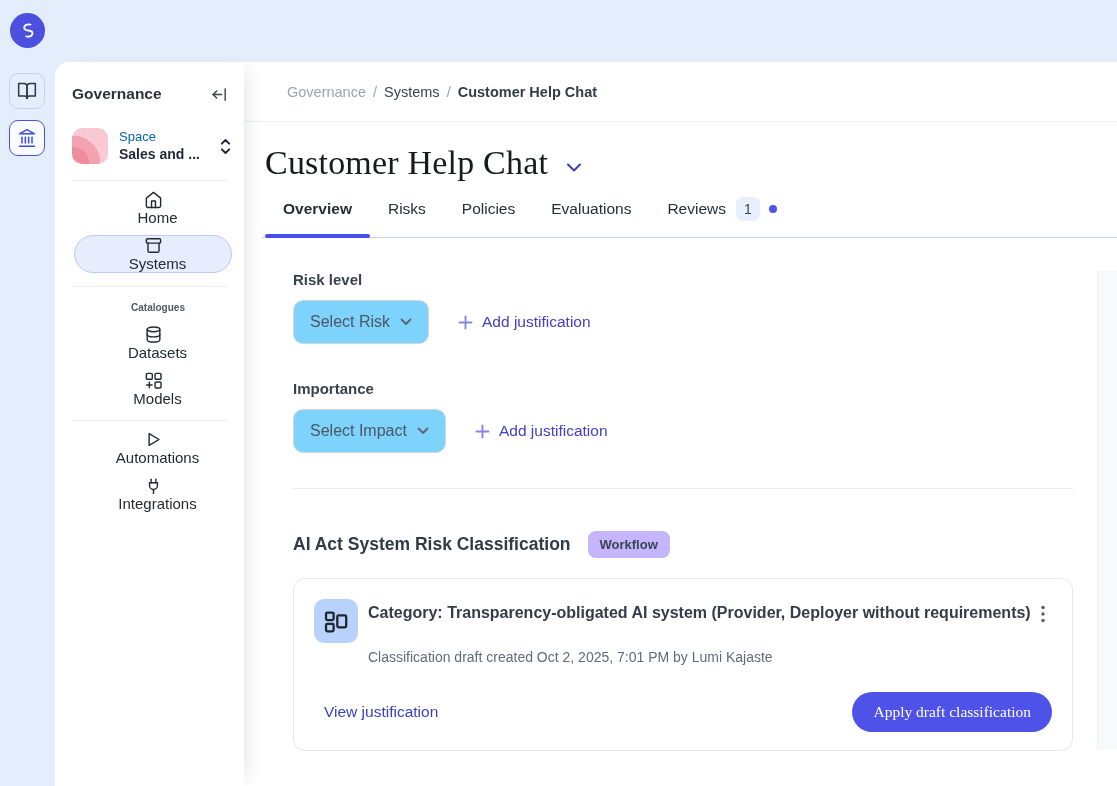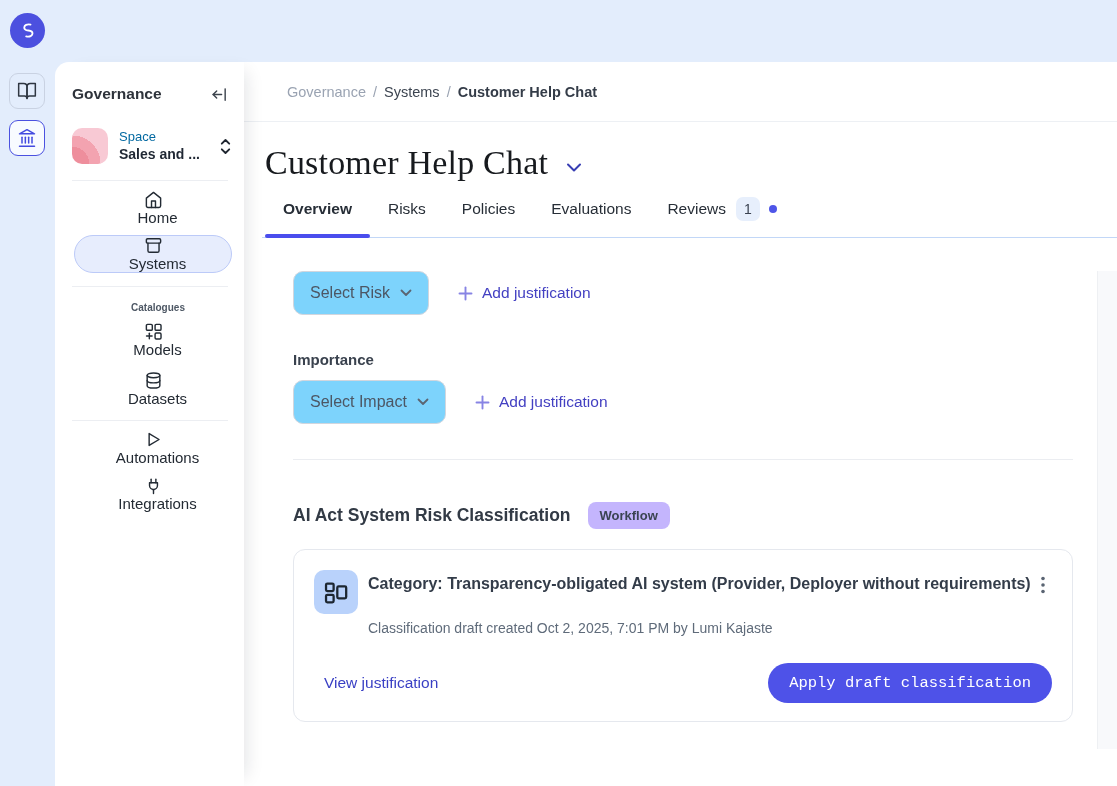--- a/index.html
+++ b/index.html
@@ -127,21 +127,21 @@
     display:flex; align-items:center; justify-content:center;
   }
   .card-title { flex:1; margin-left:10px; font-size:16px; font-weight:600; color:#333c49; line-height:26px; padding-top:1px; }
   .kebab { width:18px; padding-top:6px; cursor:pointer; display:flex; justify-content:center; }
   .card-meta { margin:6px 0 0 54px; font-size:14px; color:#5f6b7a; }
   .card-footer { display:flex; align-items:center; justify-content:space-between; margin-top:27px; }
   .view-link { font-size:15.5px; font-weight:500; color:#393fc4; cursor:pointer; margin-left:10px; }
   .apply-btn {
     background:#4e52e8; color:#ffffff; border:none; border-radius:20px;
     padding:11px 21px; font-size:15.5px; font-weight:500; cursor:pointer;
-    font-family:Liberation Mono, monospace;
+    font-family:Liberation Serif, serif;
   }
 
   .scrollbar-track {
     position:absolute; right:0; top:0; bottom:0; width:20px;
     background:#f8f9fb; border-left:1px solid #eef0f3; cursor:pointer;
   }
 </style>
 </head>
 <body>
 
@@ -222,42 +222,42 @@
         <path d="M5 9v9.5a2 2 0 0 0 2 2h10a2 2 0 0 0 2-2V9"></path>
       </svg>
     </span>
     <span class="ni-label">Systems</span>
   </div>
 
   <div class="sb-divider" style="margin-top:13px"></div>
 
   <div class="section-label">Catalogues</div>
 
+  <div class="nav-item" style="margin-top:11px">
+    <span>
+      <svg width="19" height="19" viewBox="0 0 24 24" fill="none" stroke="#232b34" stroke-width="1.8" stroke-linecap="round" stroke-linejoin="round">
+        <ellipse cx="12" cy="5.5" rx="8" ry="3"></ellipse>
+        <path d="M4 5.5v13c0 1.66 3.6 3 8 3s8-1.34 8-3v-13"></path>
+        <path d="M4 12c0 1.66 3.6 3 8 3s8-1.34 8-3"></path>
+      </svg>
+    </span>
+    <span class="ni-label">Datasets</span>
+  </div>
+
   <div class="nav-item">
     <span>
       <svg width="19" height="19" viewBox="0 0 24 24" fill="none" stroke="#232b34" stroke-width="1.8" stroke-linecap="round" stroke-linejoin="round">
         <rect x="3" y="3" width="7.5" height="7.5" rx="1.5"></rect>
         <rect x="14" y="3" width="7.5" height="7.5" rx="1.5"></rect>
         <rect x="14" y="14" width="7.5" height="7.5" rx="1.5"></rect>
         <path d="M6.75 14.2v7"></path>
           <path d="M3.2 17.7h7"></path>
       </svg>
     </span>
     <span class="ni-label">Models</span>
-  </div>
-
-  <div class="nav-item" style="margin-top:11px">
-    <span>
-      <svg width="19" height="19" viewBox="0 0 24 24" fill="none" stroke="#232b34" stroke-width="1.8" stroke-linecap="round" stroke-linejoin="round">
-        <ellipse cx="12" cy="5.5" rx="8" ry="3"></ellipse>
-        <path d="M4 5.5v13c0 1.66 3.6 3 8 3s8-1.34 8-3v-13"></path>
-        <path d="M4 12c0 1.66 3.6 3 8 3s8-1.34 8-3"></path>
-      </svg>
-    </span>
-    <span class="ni-label">Datasets</span>
   </div>
 
   <div class="sb-divider" style="margin-top:12px"></div>
 
   <div class="nav-item">
     <span>
       <svg width="19" height="19" viewBox="0 0 24 24" fill="none" stroke="#232b34" stroke-width="1.8" stroke-linecap="round" stroke-linejoin="round">
         <path d="M6.5 4.5 19 12 6.5 19.5z"></path>
       </svg>
     </span>
@@ -313,20 +313,21 @@
       <span>Reviews</span>
       <span class="tab-badge">1</span>
       <span class="tab-dot"></span>
     </div>
   </div>
 
   <div class="content-wrap">
     <div class="content">
 
       <div class="field-block">
+        <div class="field-label">Risk level</div>
         <div class="field-row">
           <button class="select-btn">
             <span>Select Risk</span>
             <svg width="12" height="8" viewBox="0 0 12 8" fill="none" stroke="#5b6572" stroke-width="1.8" stroke-linecap="round" stroke-linejoin="round">
                 <path d="m1.5 1.5 4.5 4.5 4.5-4.5"></path>
               </svg>
           </button>
           <div class="add-link">
             <svg width="15" height="15" viewBox="0 0 15 15" fill="none" stroke="#8784e4" stroke-width="1.9" stroke-linecap="round">
                 <path d="M7.5 1.5v12"></path>

